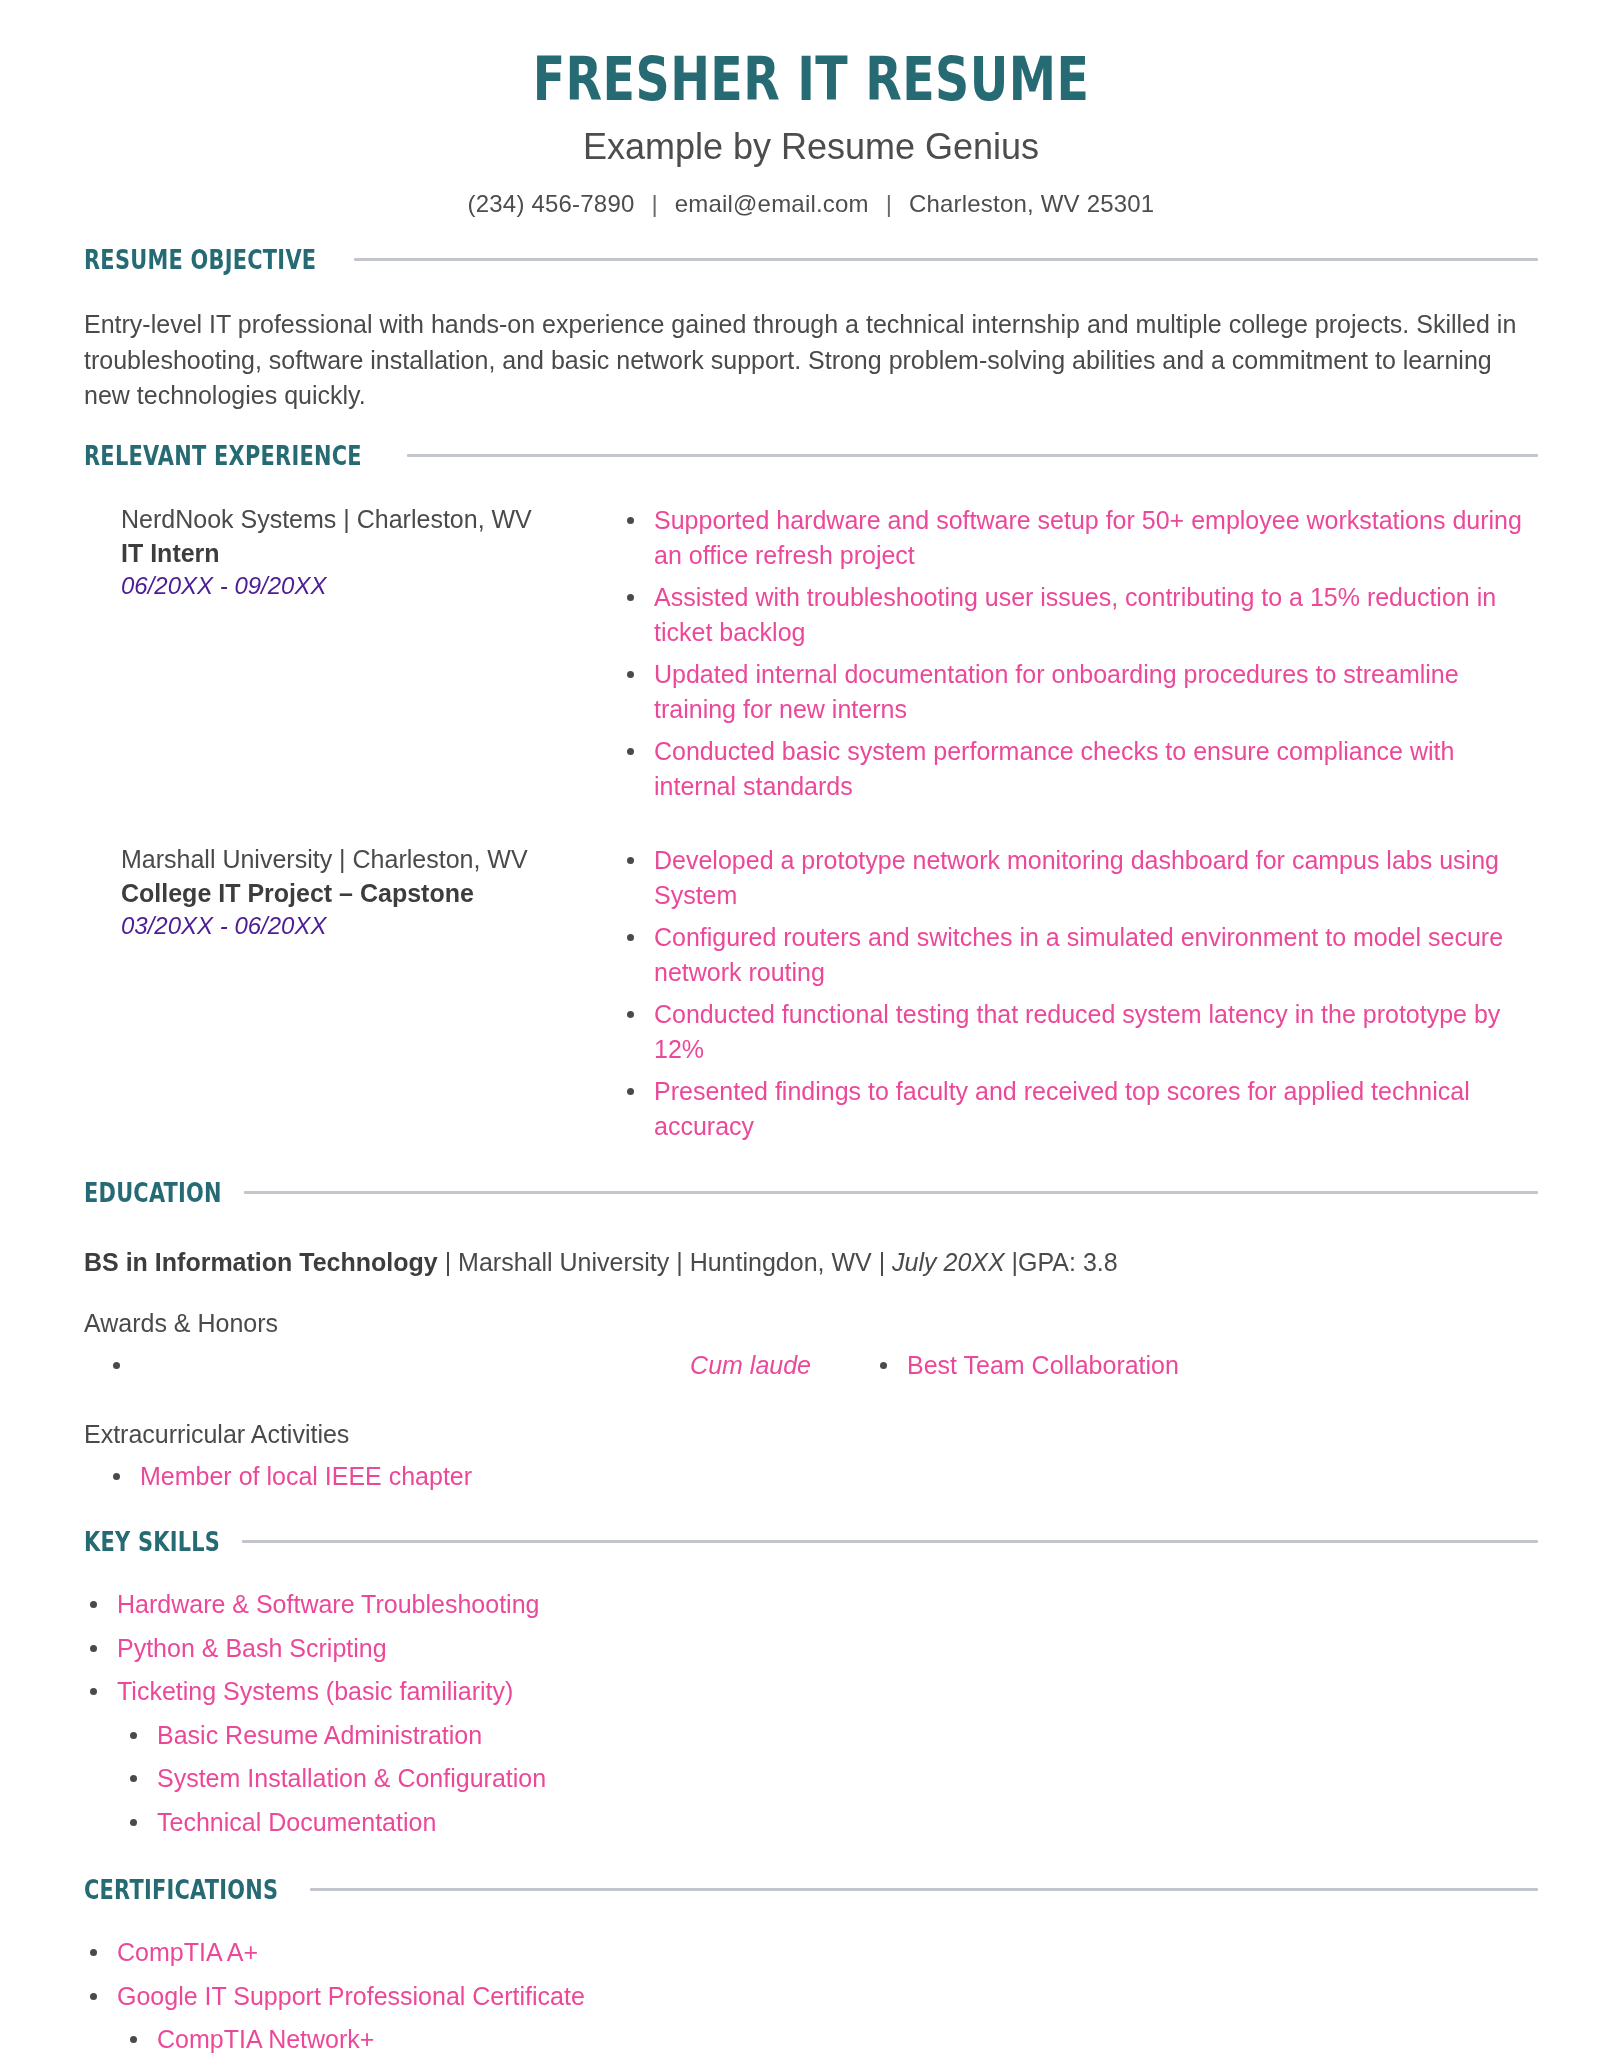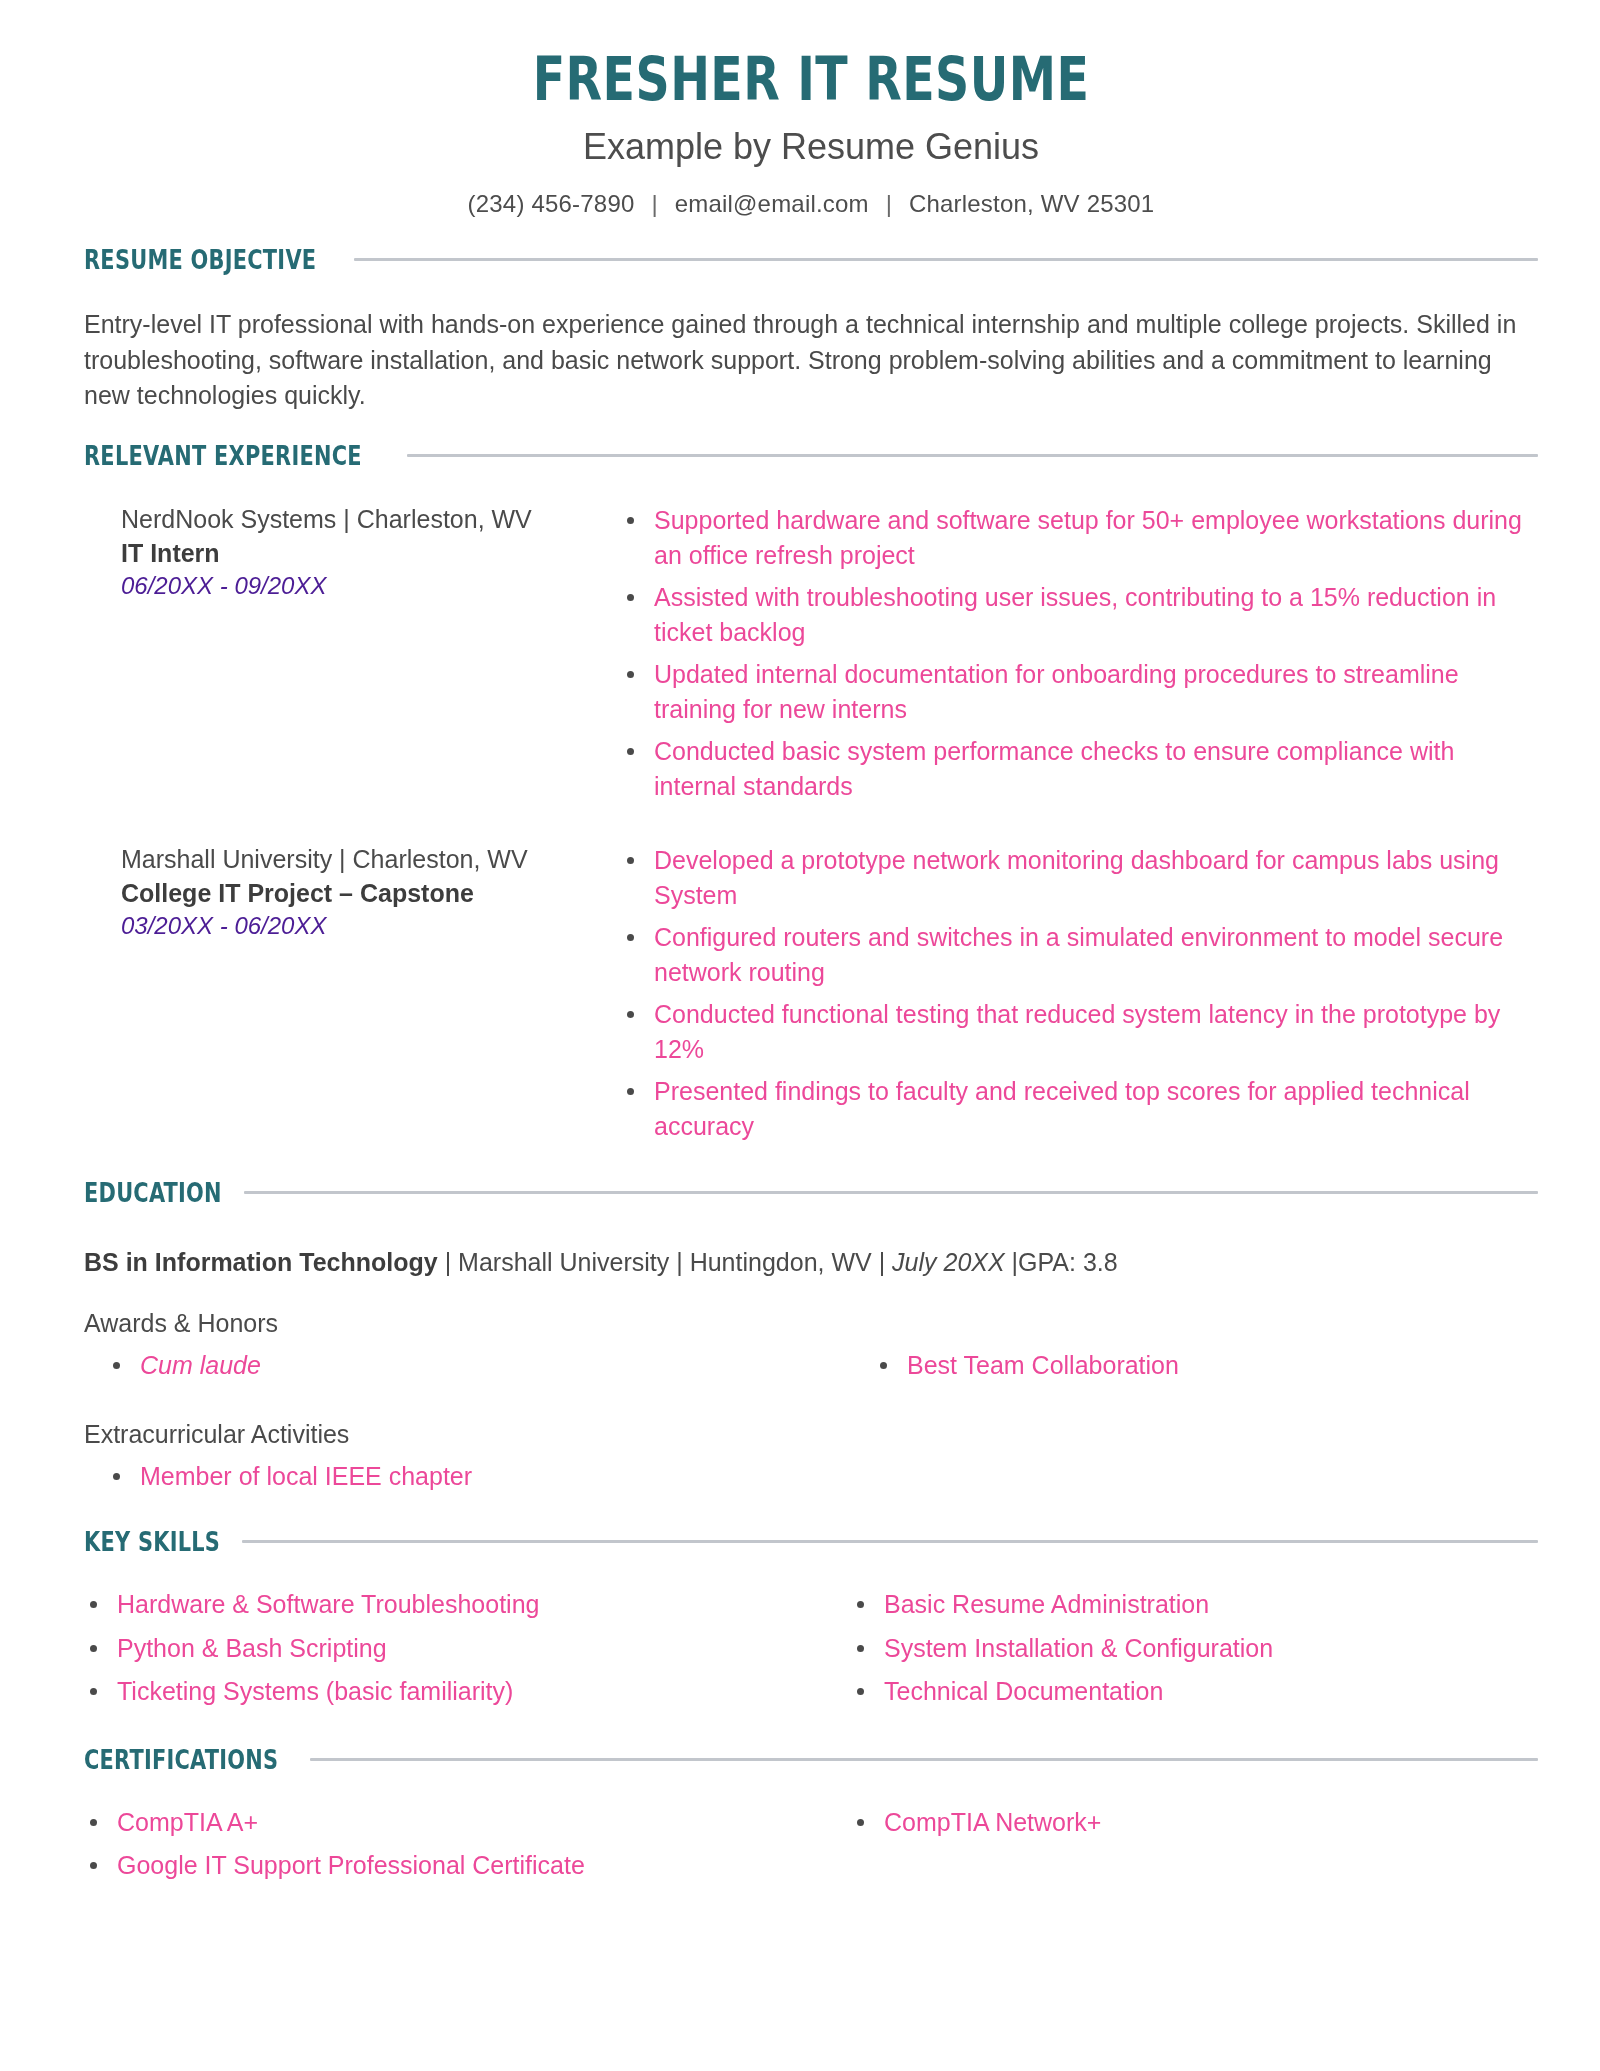--- a/index.html
+++ b/index.html
@@ -165,26 +165,27 @@
     margin-top: 10px;
   }
   .two-col > .col {
     width: 50%;
     flex: 0 0 50%;
     box-sizing: border-box;
   }
   .two-col > .col.right { padding-left: 40px; }
   ul.bullets.indent > li { padding-left: 56px; }
   ul.bullets.indent > li:before { left: 29px; }
-  .italic { font-style: italic; }
+  .italic { font-style: italic; text-align: right; }
 
   
   .skill-cols {
     display: flex;
     margin-top: 30px;
+    flex-direction: column;
   }
   .skill-cols > .col {
     width: 50%;
     flex: 0 0 50%;
     box-sizing: border-box;
   }
   .skill-cols > .col.right { padding-left: 40px; }
   ul.bullets.tight > li { margin-bottom: 8px; }
 </style>
 </head>

